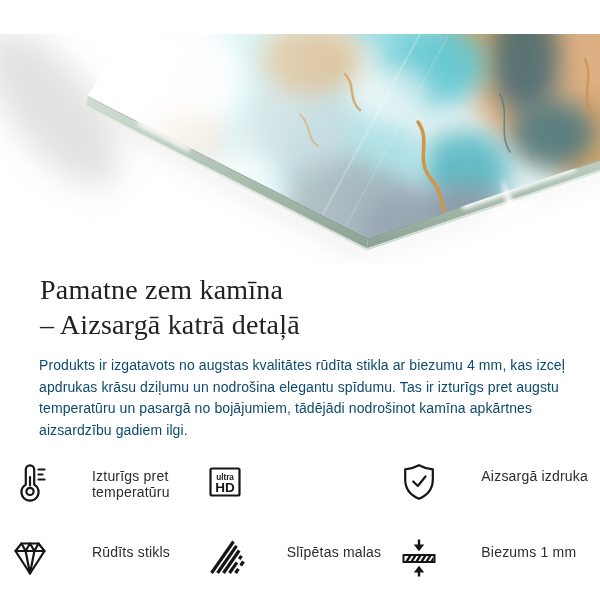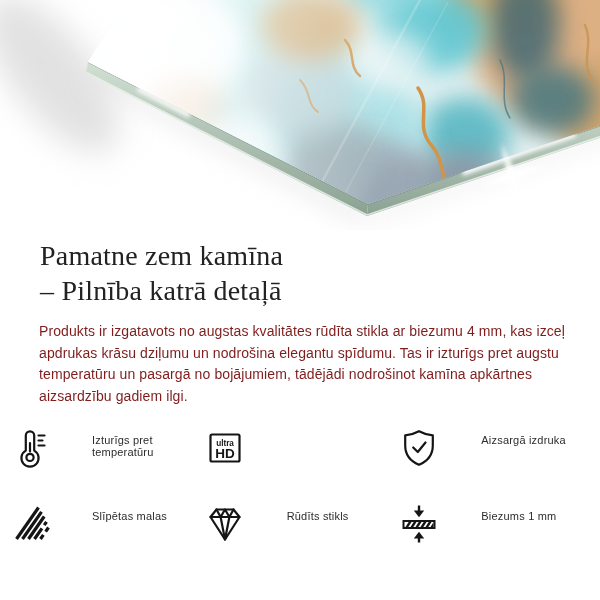--- a/index.html
+++ b/index.html
@@ -1,34 +1,34 @@
 <!DOCTYPE html>
 <html><head>
 <meta charset="utf-8">
 <style>
   html,body{margin:0;padding:0;}
   body{width:600px;height:600px;background:#ffffff;overflow:hidden;
        font-family:"Liberation Sans", sans-serif;}
-  .stage{position:relative;width:600px;height:516px;background:#fff;}
+  .stage{position:relative;width:600px;height:516px;background:#fff;margin-top:34px;}
 
   .hero{display:block;width:600px;height:230px;}
 
   .heading{margin:8px 0 0 40px;font-family:"Liberation Serif", serif;
            font-weight:400;font-size:28px;line-height:35px;color:#222222;
            letter-spacing:.2px;}
   .heading span{display:block;}
 
   .para{margin:13px 0 0 39px;width:528px;font-size:14px;line-height:21.5px;
-        color:#7f1d1d;letter-spacing:.1px;}
+        color:#0c4a6e;letter-spacing:.1px;}
 
   .features{margin:18px 8px 0 8px;display:grid;
             grid-template-columns:1fr 1fr 1fr;row-gap:30px;}
   .feature{display:flex;flex-direction:row;align-items:flex-start;}
   .ficon{height:46px;display:flex;align-items:center;justify-content:center;}
-  .flabel{margin-top:9px;font-size:11px;color:#2c2c2c;letter-spacing:.2px;padding-left:40px;}
+  .flabel{margin-top:9px;font-size:14px;color:#2c2c2c;letter-spacing:.2px;padding-left:40px;}
 
   .icon-stroke{stroke:#151515;fill:none;stroke-width:2.2;
                stroke-linecap:round;stroke-linejoin:round;}
   .icon-fill{fill:#151515;stroke:none;}
   .badge-top{font-size:8.2px;font-weight:700;fill:#151515;
              font-family:"Liberation Sans",sans-serif;}
   .badge-bottom{font-size:13.5px;font-weight:800;fill:#151515;
                 font-family:"Liberation Sans",sans-serif;}
 </style>
 </head>
@@ -131,21 +131,21 @@
     <g>
       <g transform="rotate(-18 512 176)">
         <path d="M512,142 L516,171 L548,176 L516,181 L512,210 L508,181 L478,176 L508,171 Z" fill="#ffffff" opacity="0.95" filter="url(#b2)"></path>
       </g>
       <circle cx="512" cy="176" r="3" fill="#ffffff"></circle>
     </g>
   </svg>
 
   <h1 class="heading">
     <span>Pamatne zem kamīna</span>
-    <span>– Pilnība katrā detaļā</span>
+    <span>– Aizsargā katrā detaļā</span>
   </h1>
 
   <p class="para">Produkts ir izgatavots no augstas kvalitātes rūdīta stikla ar biezumu 4 mm, kas izceļ apdrukas krāsu dziļumu un nodrošina elegantu spīdumu. Tas ir izturīgs pret augstu temperatūru un pasargā no bojājumiem, tādējādi nodrošinot kamīna apkārtnes aizsardzību gadiem ilgi.</p>
 
   <div class="features">
 
     <div class="feature">
       <span class="ficon">
         <svg width="44" height="44" viewBox="0 0 44 44">
           <path class="icon-stroke" d="M17.8,9.5 a4.2,4.2 0 0 1 8.4,0 V24.6 a8.6,8.6 0 1 1 -8.4,0 Z"></path>
@@ -170,49 +170,49 @@
     </div>
 
     <div class="feature">
       <span class="ficon">
         <svg width="44" height="44" viewBox="0 0 44 44">
           <path class="icon-stroke" stroke-width="2.4" d="M22,5.2 C26.5,7.6 31,9 35.8,9.4 V19.5 C35.8,29.3 30.3,35.3 22,38.8 C13.7,35.3 8.2,29.3 8.2,19.5 V9.4 C13,9 17.5,7.6 22,5.2 Z"></path>
           <path class="icon-stroke" stroke-width="2.4" d="M16.2,21.5 L20.8,26 L28.5,16.5"></path>
         </svg>
       </span>
       <span class="flabel">Aizsargā izdruka</span>
+    </div>
+
+    <div class="feature">
+      <span class="ficon">
+        <svg width="44" height="44" viewBox="0 0 44 44">
+          <g class="icon-stroke" stroke-width="2">
+            <path d="M13.5,7.5 H30.5 L36.5,15 L22,37.5 L7.5,15 Z"></path>
+            <path d="M7.5,15 H36.5"></path>
+            <path d="M13.5,7.5 L17.6,15 L22,7.5 L26.4,15 L30.5,7.5"></path>
+            <path d="M17.6,15 L22,37.5 L26.4,15"></path>
+          </g>
+        </svg>
+      </span>
+      <span class="flabel">Rūdīts stikls</span>
     </div>
 
     <div class="feature">
       <span class="ficon">
         <svg width="44" height="44" viewBox="0 0 44 44">
           <g stroke="#151515" stroke-width="3.2" stroke-linecap="butt" fill="none">
             <path d="M8.5,37 L30.5,5.5"></path>
             <path d="M14.5,37 L33.5,9.8"></path>
             <path d="M20.5,37 L36.2,14.5"></path>
             <path d="M26.5,37 L38.5,19.8" stroke-dasharray="13 4"></path>
             <path d="M32.5,37 L40.5,25.5" stroke-dasharray="5 4"></path>
           </g>
         </svg>
       </span>
       <span class="flabel">Slīpētas malas</span>
-    </div>
-
-    <div class="feature">
-      <span class="ficon">
-        <svg width="44" height="44" viewBox="0 0 44 44">
-          <g class="icon-stroke" stroke-width="2">
-            <path d="M13.5,7.5 H30.5 L36.5,15 L22,37.5 L7.5,15 Z"></path>
-            <path d="M7.5,15 H36.5"></path>
-            <path d="M13.5,7.5 L17.6,15 L22,7.5 L26.4,15 L30.5,7.5"></path>
-            <path d="M17.6,15 L22,37.5 L26.4,15"></path>
-          </g>
-        </svg>
-      </span>
-      <span class="flabel">Rūdīts stikls</span>
     </div>
 
     <div class="feature">
       <span class="ficon">
         <svg width="44" height="44" viewBox="0 0 44 44">
           <defs>
               <clipPath id="barClip">
                 <rect x="7.5" y="20" width="29" height="5"></rect>
               </clipPath>
             </defs>

